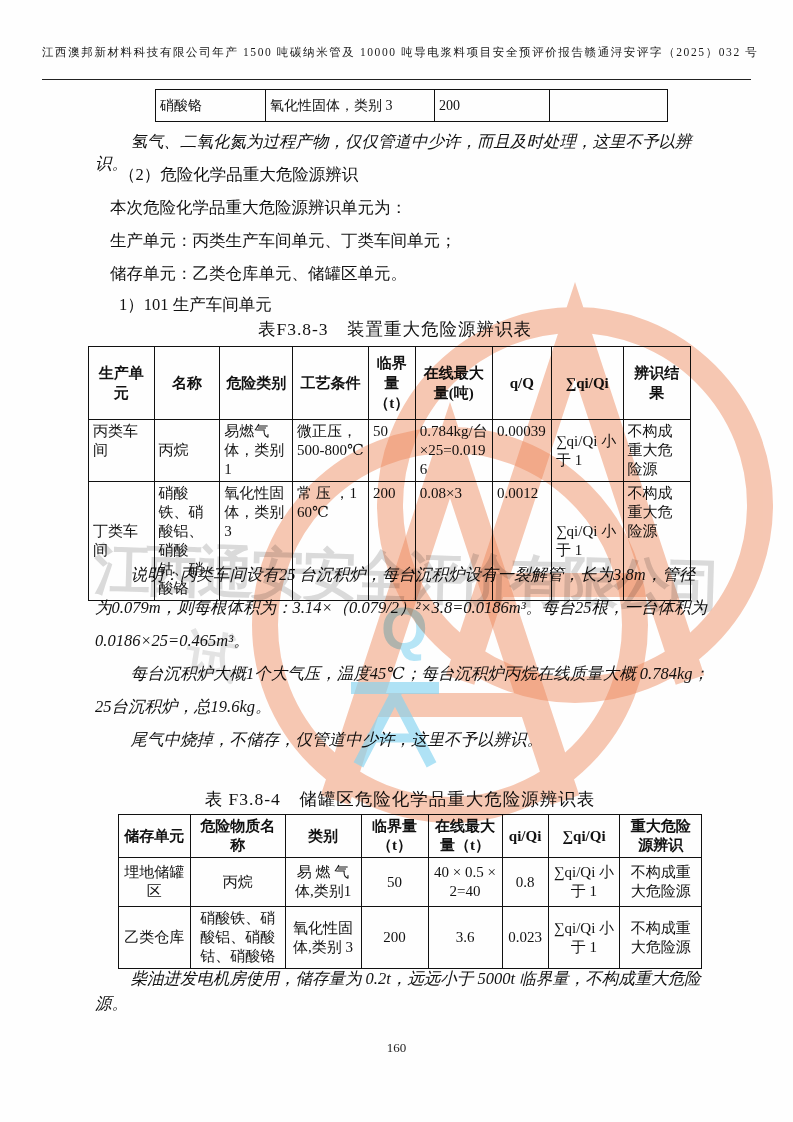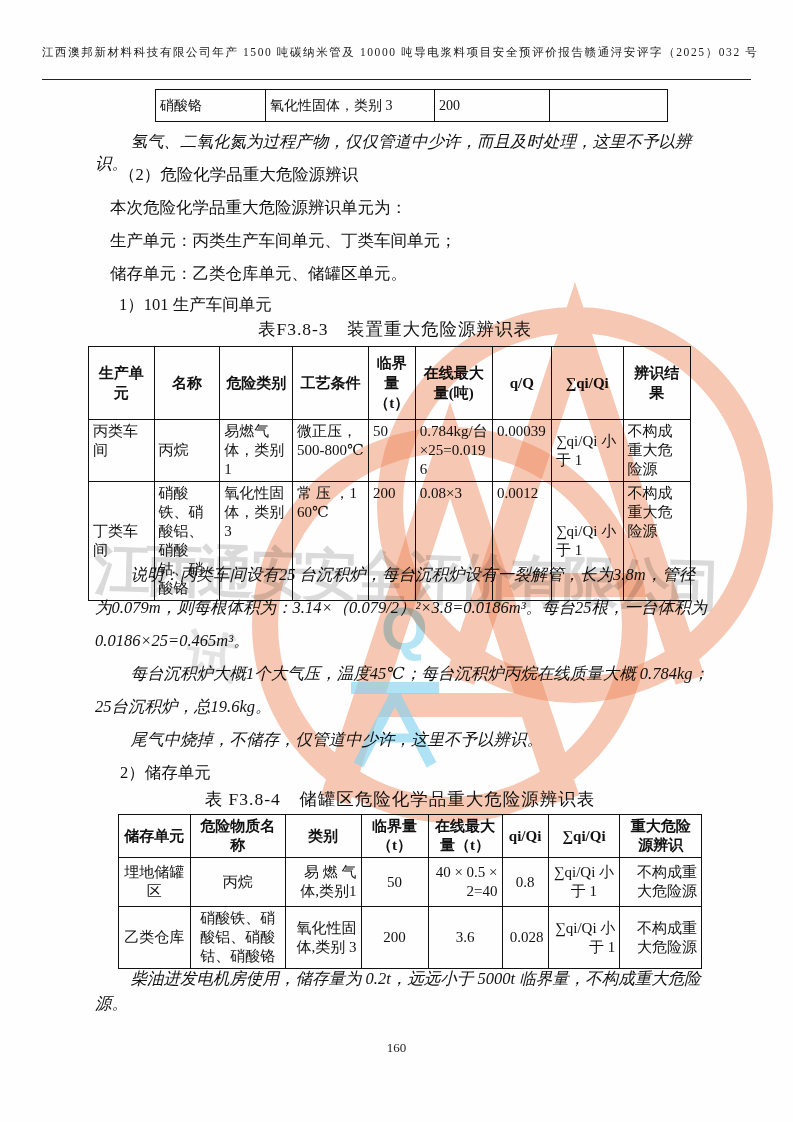--- a/index.html
+++ b/index.html
@@ -41,21 +41,21 @@
   .t1 tr.r2 td{height:74px;}
   .t1 td.vm{vertical-align:middle;}
   
   .flow{position:absolute;left:95px;top:558px;width:616px;font-size:16.5px;line-height:33px;}
   .flow p{margin:0;}
   .flow .sub{margin-left:25px;}
   
   .t2{position:absolute;left:118px;top:814px;width:584px;font-size:15px;line-height:19px;padding-left:27px;}
   .t2 th{height:38px;font-weight:bold;text-align:center;vertical-align:middle;}
   .t2 td{vertical-align:middle;text-align:center;}
-  .t2 td.al{text-align:right;margin-top:7px;}
+  .t2 td.al{text-align:center;margin-top:7px;}
   .t2 tr.r1 td{height:44px;}
   .t2 tr.r2 td{height:56px;}
   #p-diesel{left:95px;top:966px;width:618px;line-height:25px;}
   .page-number{
     position:absolute;left:0;top:1040px;width:100%;text-align:center;
     font-size:13px;color:#222;
   }
   
   .watermark{position:absolute;inset:0;pointer-events:none;}
   .wm-gray{
@@ -159,21 +159,20 @@
       <td class="vm">∑qi/Qi 小于 1</td>
       <td>不构成重大危险源</td>
     </tr>
   </tbody>
     </table>
 
   <div class="flow">
     <p class="indent2">说明：丙类车间设有25 台沉积炉，每台沉积炉设有一裂解管，长为3.8m，管径为0.079m，则每根体积为：3.14×（0.079/2）²×3.8=0.0186m³。每台25根，一台体积为0.0186×25=0.465m³。</p>
     <p class="indent2">每台沉积炉大概1个大气压，温度45℃；每台沉积炉丙烷在线质量大概 0.784kg； 25台沉积炉，总19.6kg。</p>
     <p class="indent2">尾气中烧掉，不储存，仅管道中少许，这里不予以辨识。</p>
-    <p class="sub">2）储存单元</p>
   </div>
 
   <div class="tbl-title" id="t2-title">表 F3.8-4　储罐区危险化学品重大危险源辨识表</div>
 
   <table class="t2">
     <colgroup>
       <col style="width:12.3%">
         <col style="width:16.3%">
         <col style="width:13.0%">
       <col style="width:11.5%">
@@ -202,21 +201,21 @@
       <td>0.8</td>
       <td>∑qi/Qi 小于 1</td>
       <td class="al">不构成重大危险源</td>
     </tr>
     <tr class="r2">
       <td>乙类仓库</td>
       <td>硝酸铁、硝酸铝、硝酸钴、硝酸铬</td>
       <td class="al">氧化性固体,类别 3</td>
       <td>200</td>
       <td>3.6</td>
-      <td class="al">0.028</td>
+      <td class="al">0.023</td>
       <td class="al">∑qi/Qi 小于 1</td>
       <td class="al">不构成重大危险源</td>
     </tr>
   </tbody>
     </table>
 
   <p class="para indent2" id="p-diesel">柴油进发电机房使用，储存量为 0.2t，远远小于 5000t 临界量，不构成重大危险源。</p>
 
   <div class="page-number">160</div>
 

